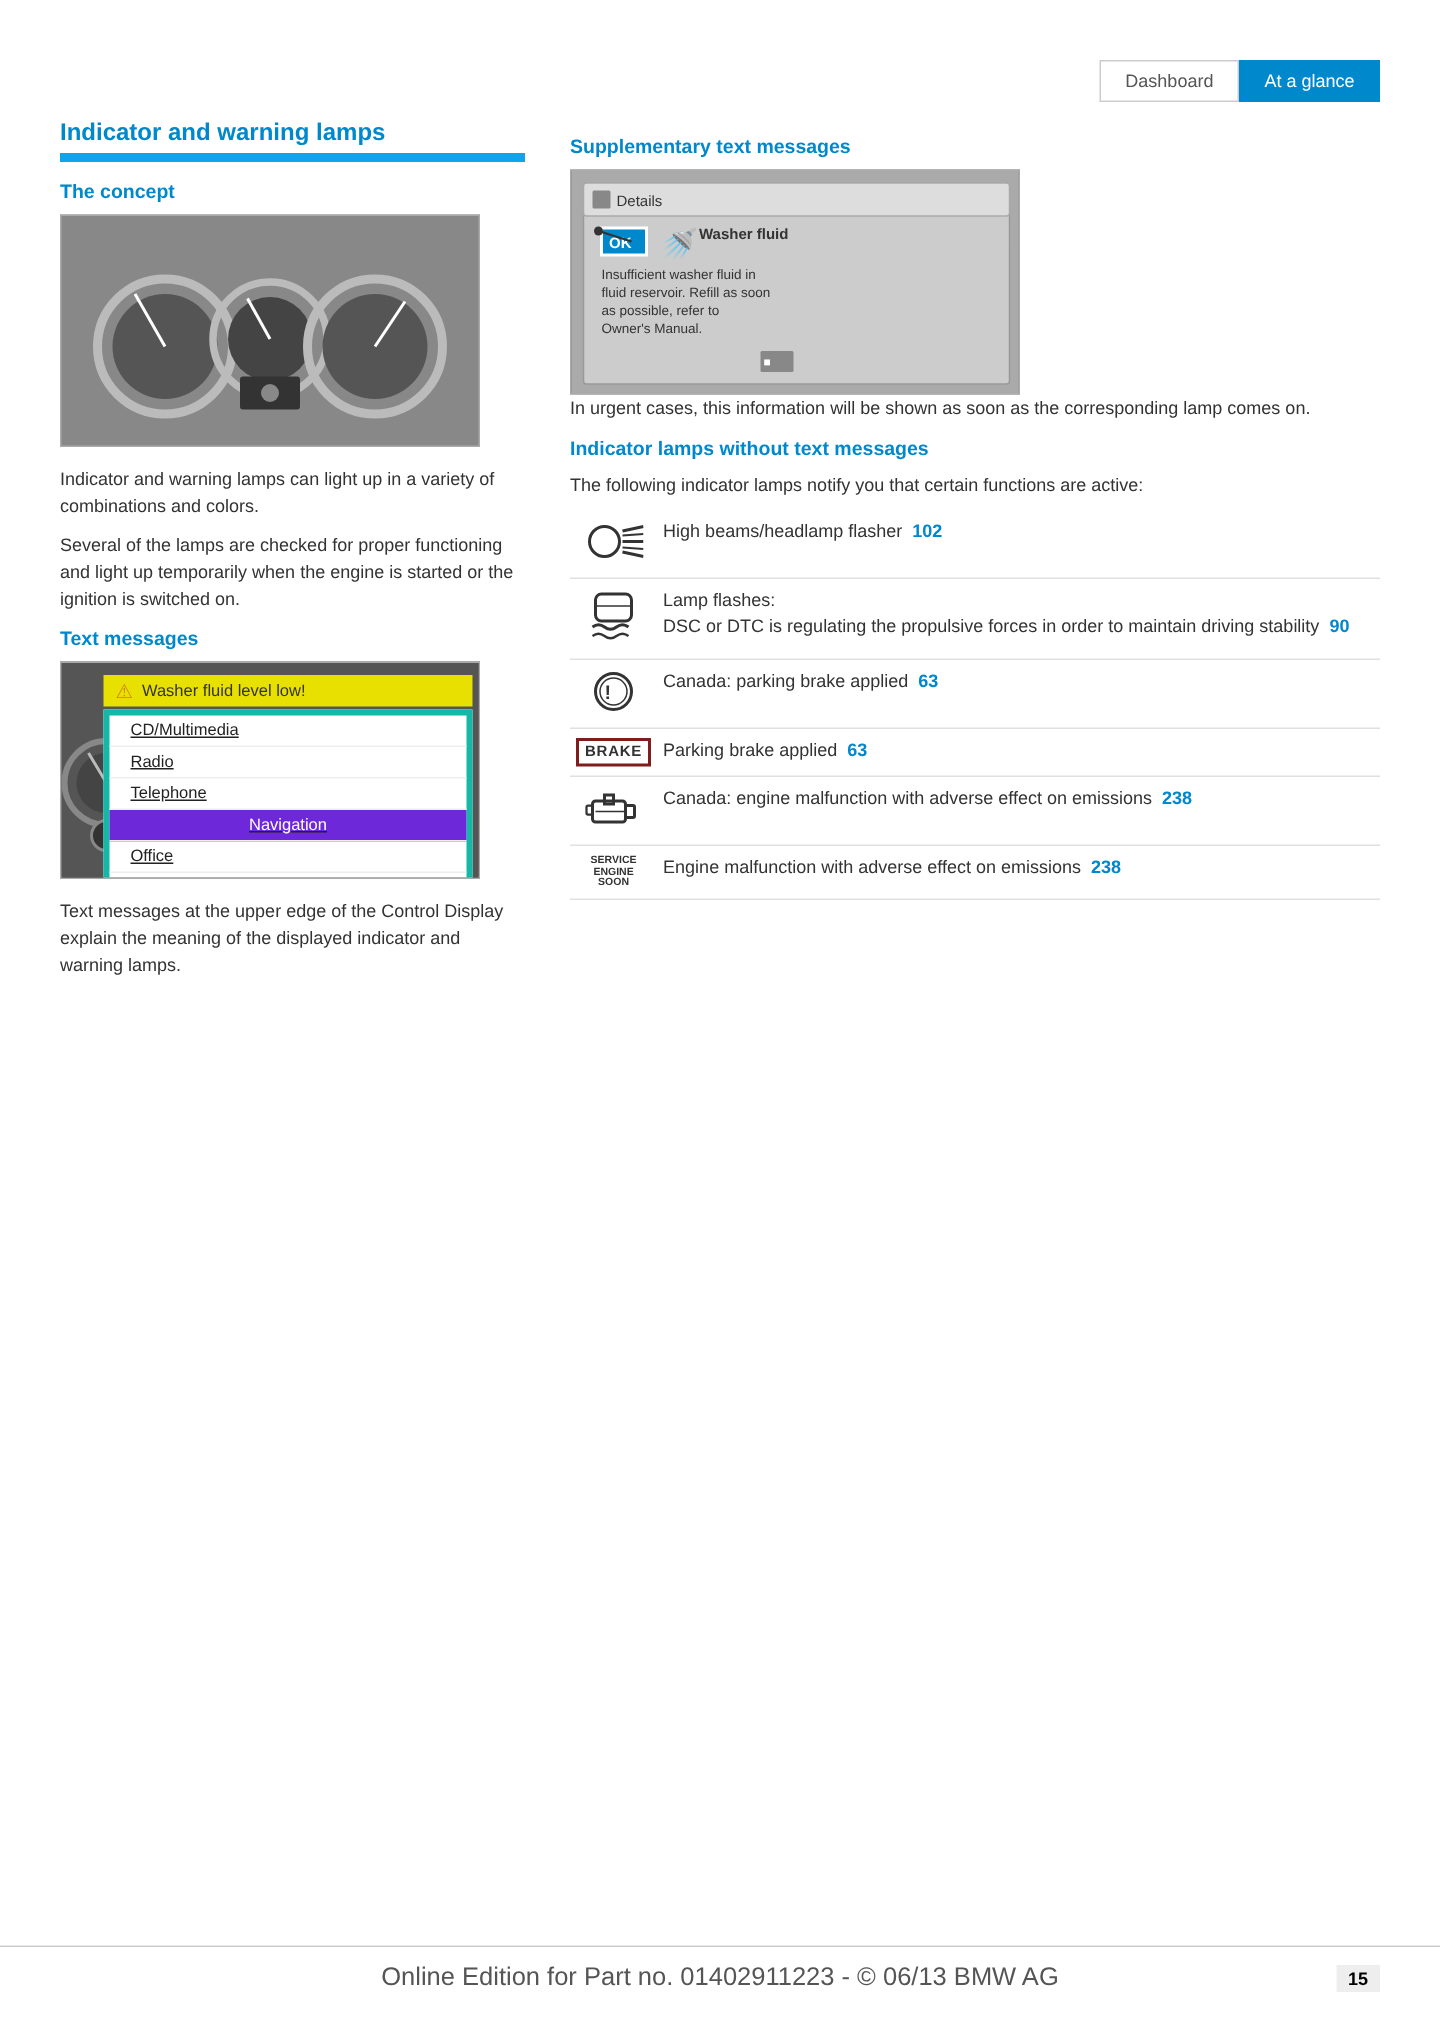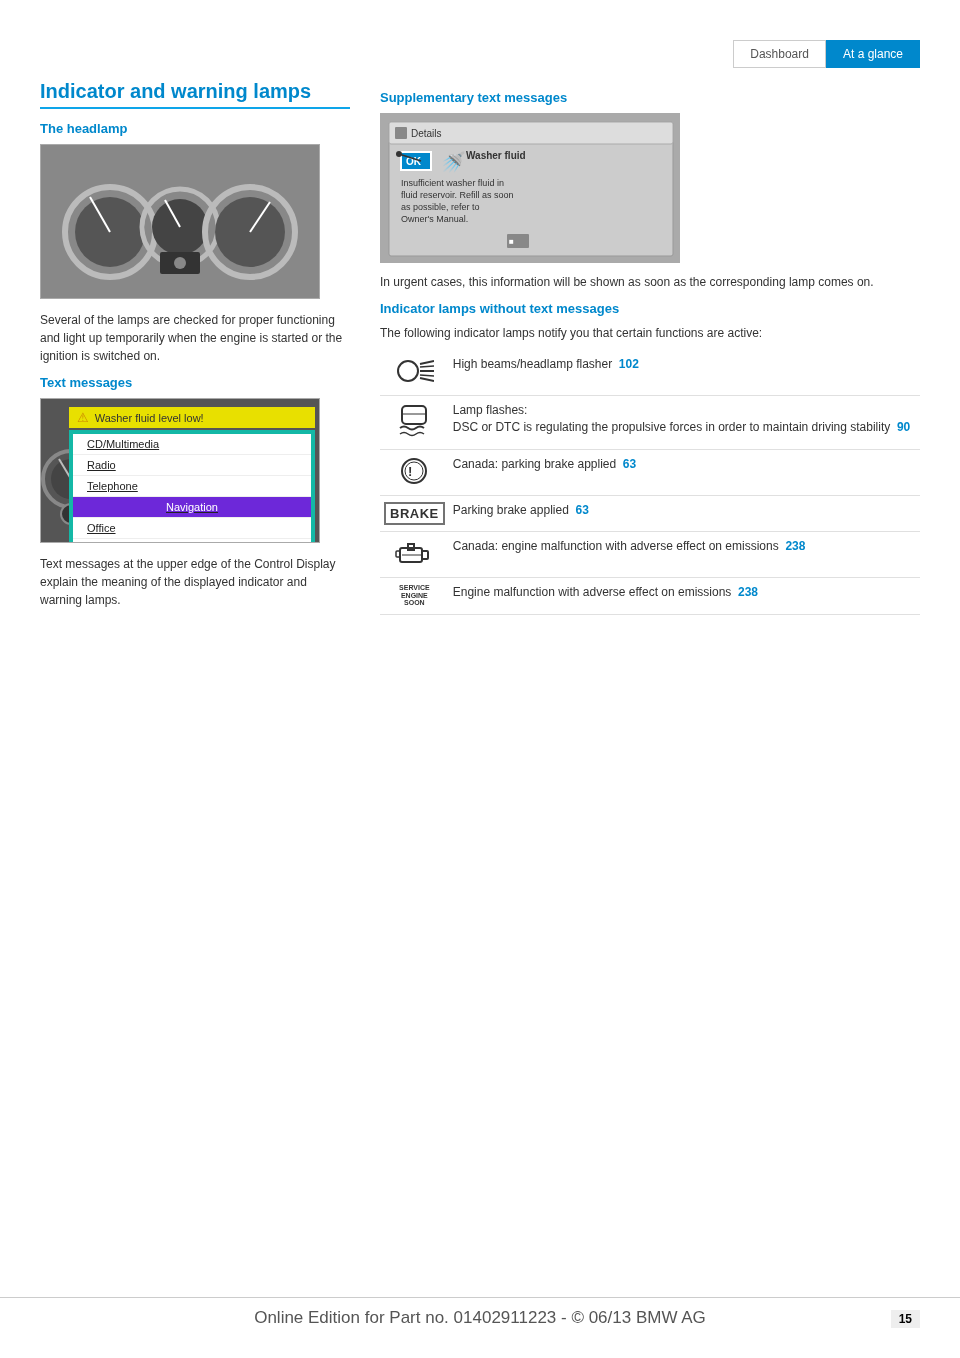--- a/index.html
+++ b/index.html
@@ -47,25 +47,25 @@
       width: 310px;
       flex-shrink: 0;
     }
 
     
     .right-col {
       flex: 1;
     }
 
     .section-title {
-      font-size: 20px;
+      font-size: 16px;
       font-weight: bold;
       color: #0088cc;
       margin-bottom: 12px;
-      border-bottom: 2px solid #0ea5e9;
+      border-bottom: 6px solid #0ea5e9;
       padding-bottom: 4px;
     }
 
     .subsection-title {
       font-size: 13px;
       font-weight: bold;
       color: #0088cc;
       margin-bottom: 8px;
       margin-top: 10px;
     }
@@ -133,21 +133,21 @@
       text-align: center;
     }
 
     
     .supp-img {
       width: 100%;
       max-width: 300px;
       height: 150px;
       background: #888;
       border: 1px solid #aaa;
-      margin-bottom: 10px;
+      margin-bottom: 0;
       position: relative;
       overflow: hidden;
     }
 
     
     .lamps-table {
       width: 100%;
       border-collapse: collapse;
       margin-top: 8px;
     }
@@ -193,22 +193,22 @@
       bottom: 30px;
       right: 40px;
       font-size: 12px;
       font-weight: bold;
       color: #000000;
       background: #eee;
       padding: 2px 8px;
     }
 
     .brake-badge {
-      border: 2px solid #737373;
-      font-size: 13px;
+      border: 2px solid #7f1d1d;
+      font-size: 10px;
       font-weight: bold;
       padding: 2px 4px;
       display: inline-block;
       color: #333;
       letter-spacing: 0.5px;
     }
     .service-badge {
       font-size: 7px;
       font-weight: bold;
       text-align: center;
@@ -224,21 +224,21 @@
   <div class="nav-tab">Dashboard</div>
   <div class="nav-tab active">At a glance</div>
 </div>
 
 <div class="content">
 
   <div class="left-col">
 
     <h1 class="section-title">Indicator and warning lamps</h1>
 
-    <div class="subsection-title">The headlamp</div>
+    <div class="subsection-title">The concept</div>
 
     <div class="dashboard-img">
       <svg viewBox="0 0 260 140" xmlns="http://www.w3.org/2000/svg">
 
         <rect width="260" height="140" fill="#888"></rect>
 
         <circle cx="60" cy="80" r="45" fill="none" stroke="#bbb" stroke-width="6"></circle>
         <circle cx="60" cy="80" r="35" fill="#555"></circle>
 
         <line x1="60" y1="80" x2="40" y2="45" stroke="#fff" stroke-width="2"></line>
@@ -251,20 +251,21 @@
         <circle cx="200" cy="80" r="45" fill="none" stroke="#bbb" stroke-width="6"></circle>
         <circle cx="200" cy="80" r="35" fill="#555"></circle>
 
         <line x1="200" y1="80" x2="220" y2="50" stroke="#fff" stroke-width="2"></line>
 
         <rect x="110" y="100" width="40" height="22" fill="#333" rx="2"></rect>
         <circle cx="130" cy="111" r="6" fill="#888"></circle>
       </svg>
     </div>
 
+    <p class="body-text">Indicator and warning lamps can light up in a variety of combinations and colors.</p>
     <p class="body-text">Several of the lamps are checked for proper functioning and light up temporarily when the engine is started or the ignition is switched on.</p>
 
     <div class="subsection-title">Text messages</div>
 
     <div class="textmsg-img">
       
       <svg width="280" height="145" viewBox="0 0 280 145" xmlns="http://www.w3.org/2000/svg">
         <rect width="280" height="145" fill="#555"></rect>
 
         <circle cx="30" cy="80" r="28" fill="none" stroke="#888" stroke-width="4"></circle>

